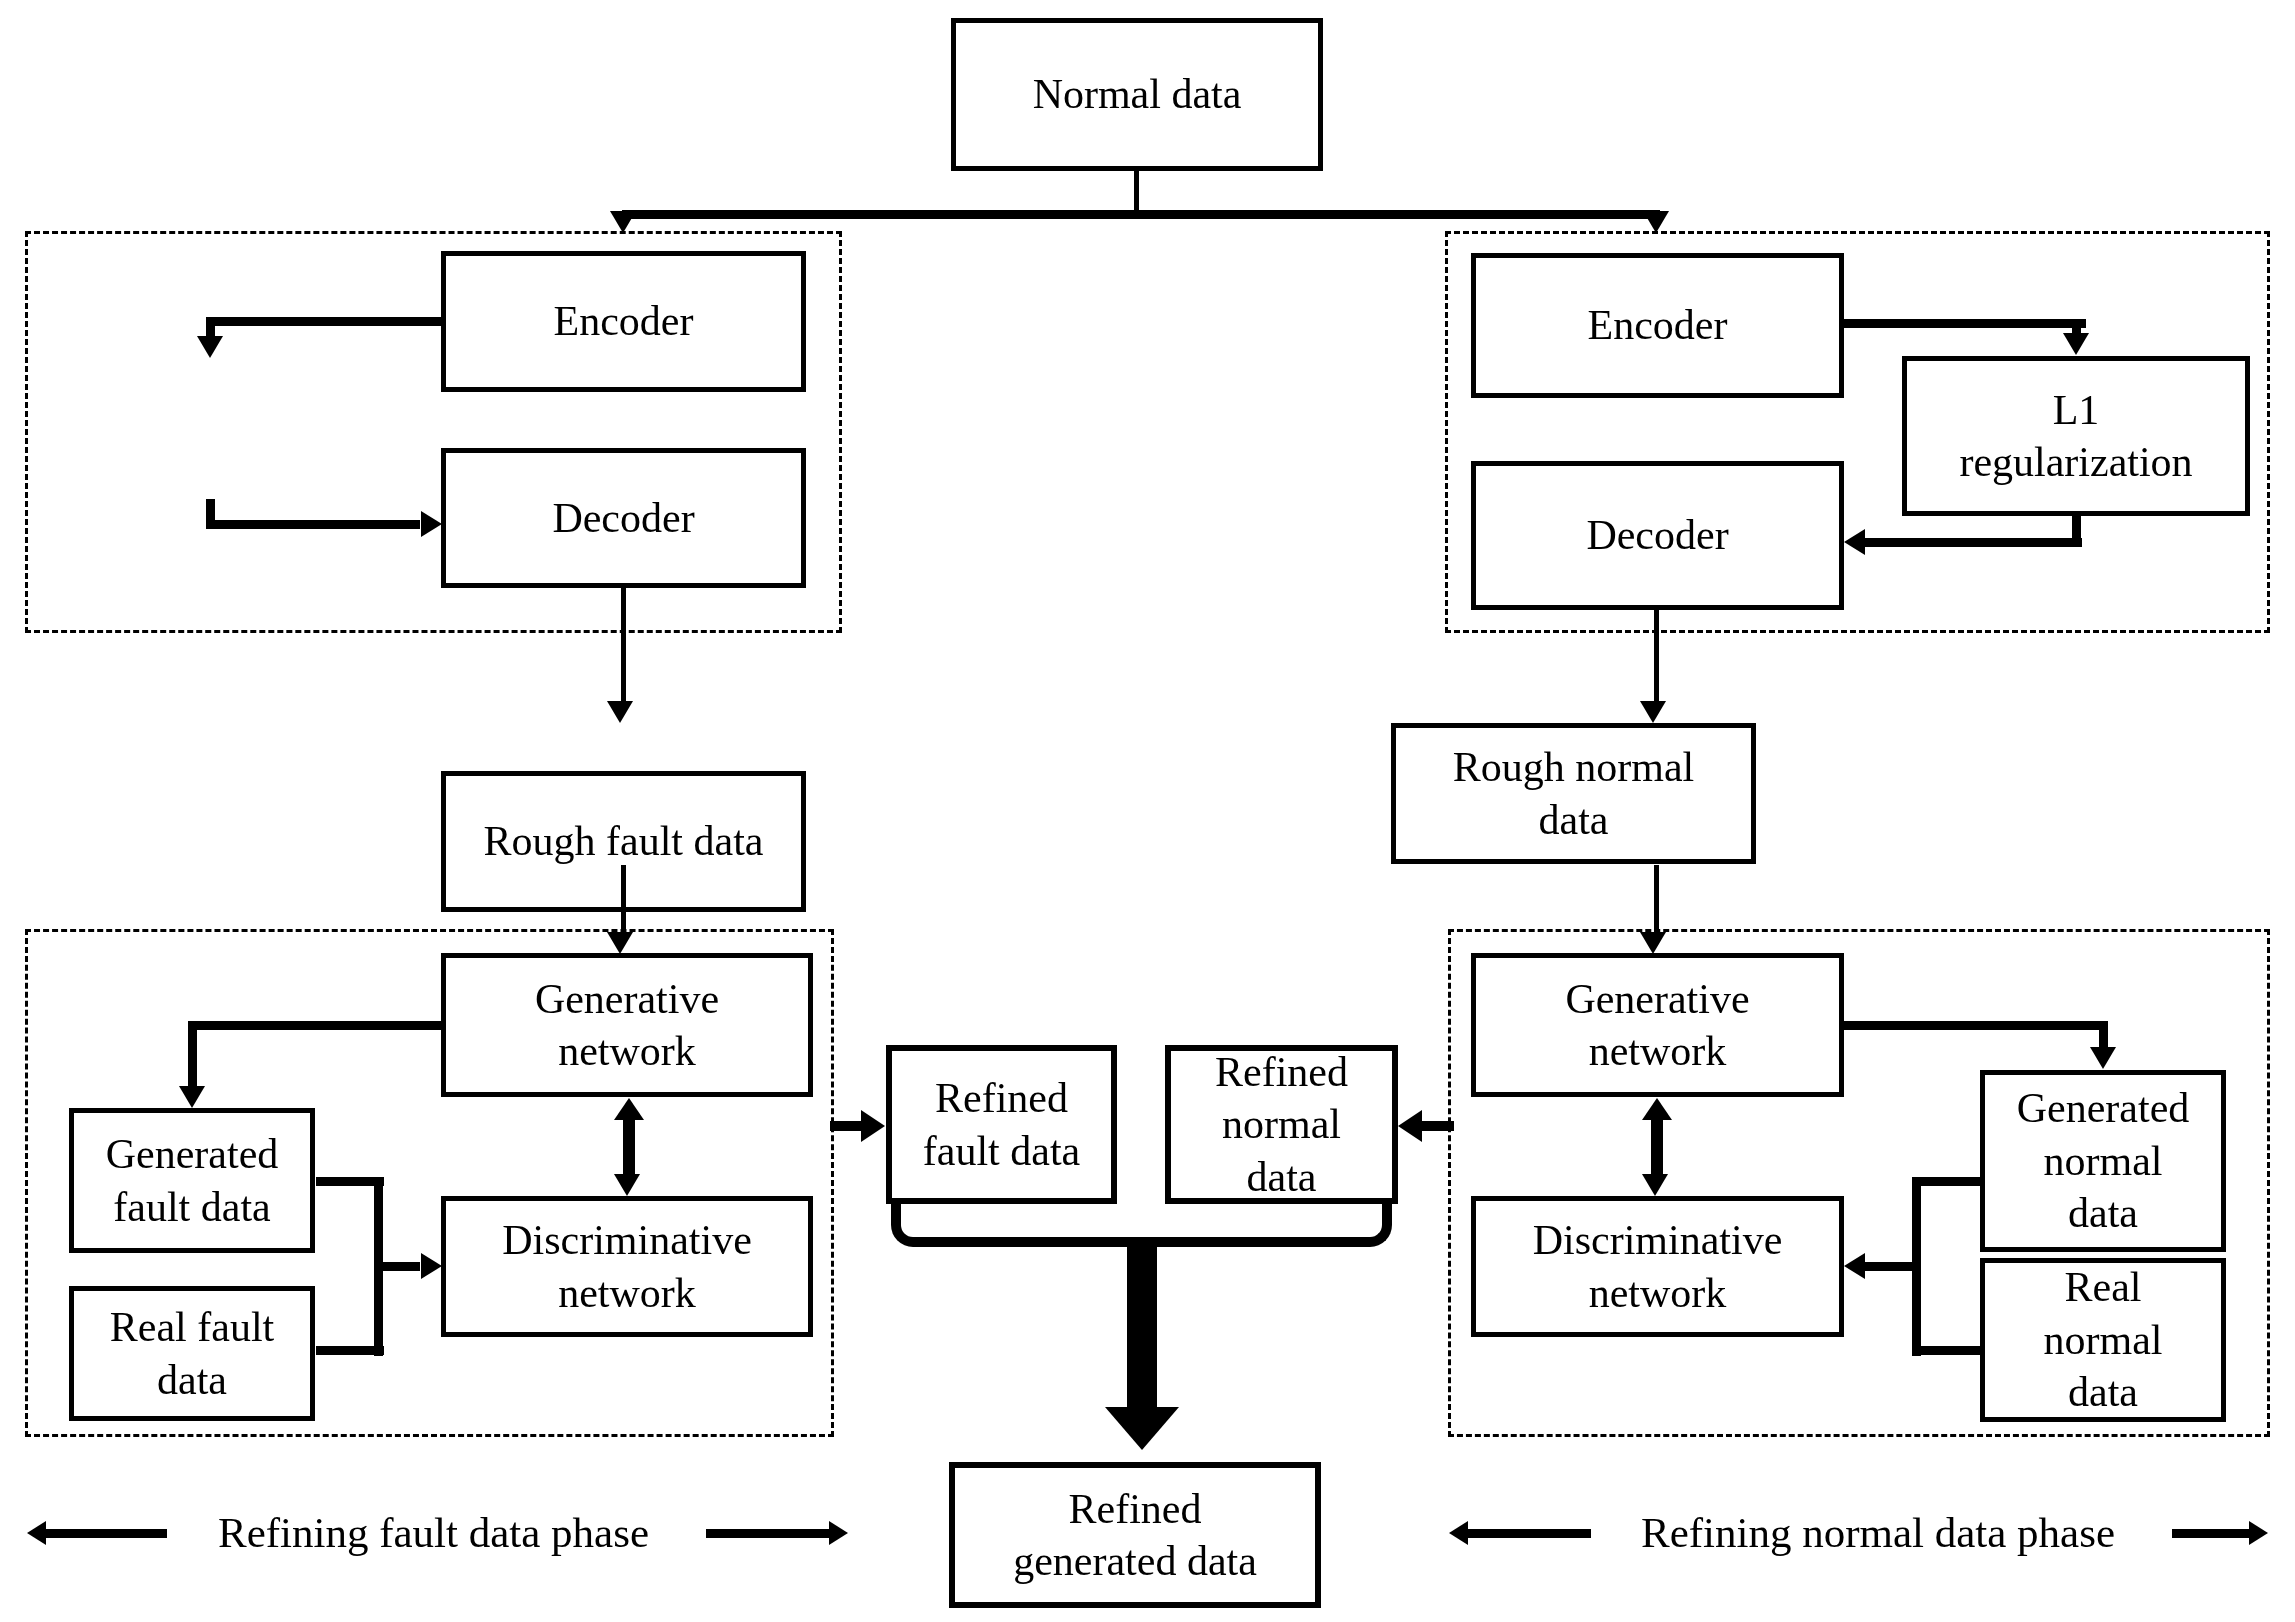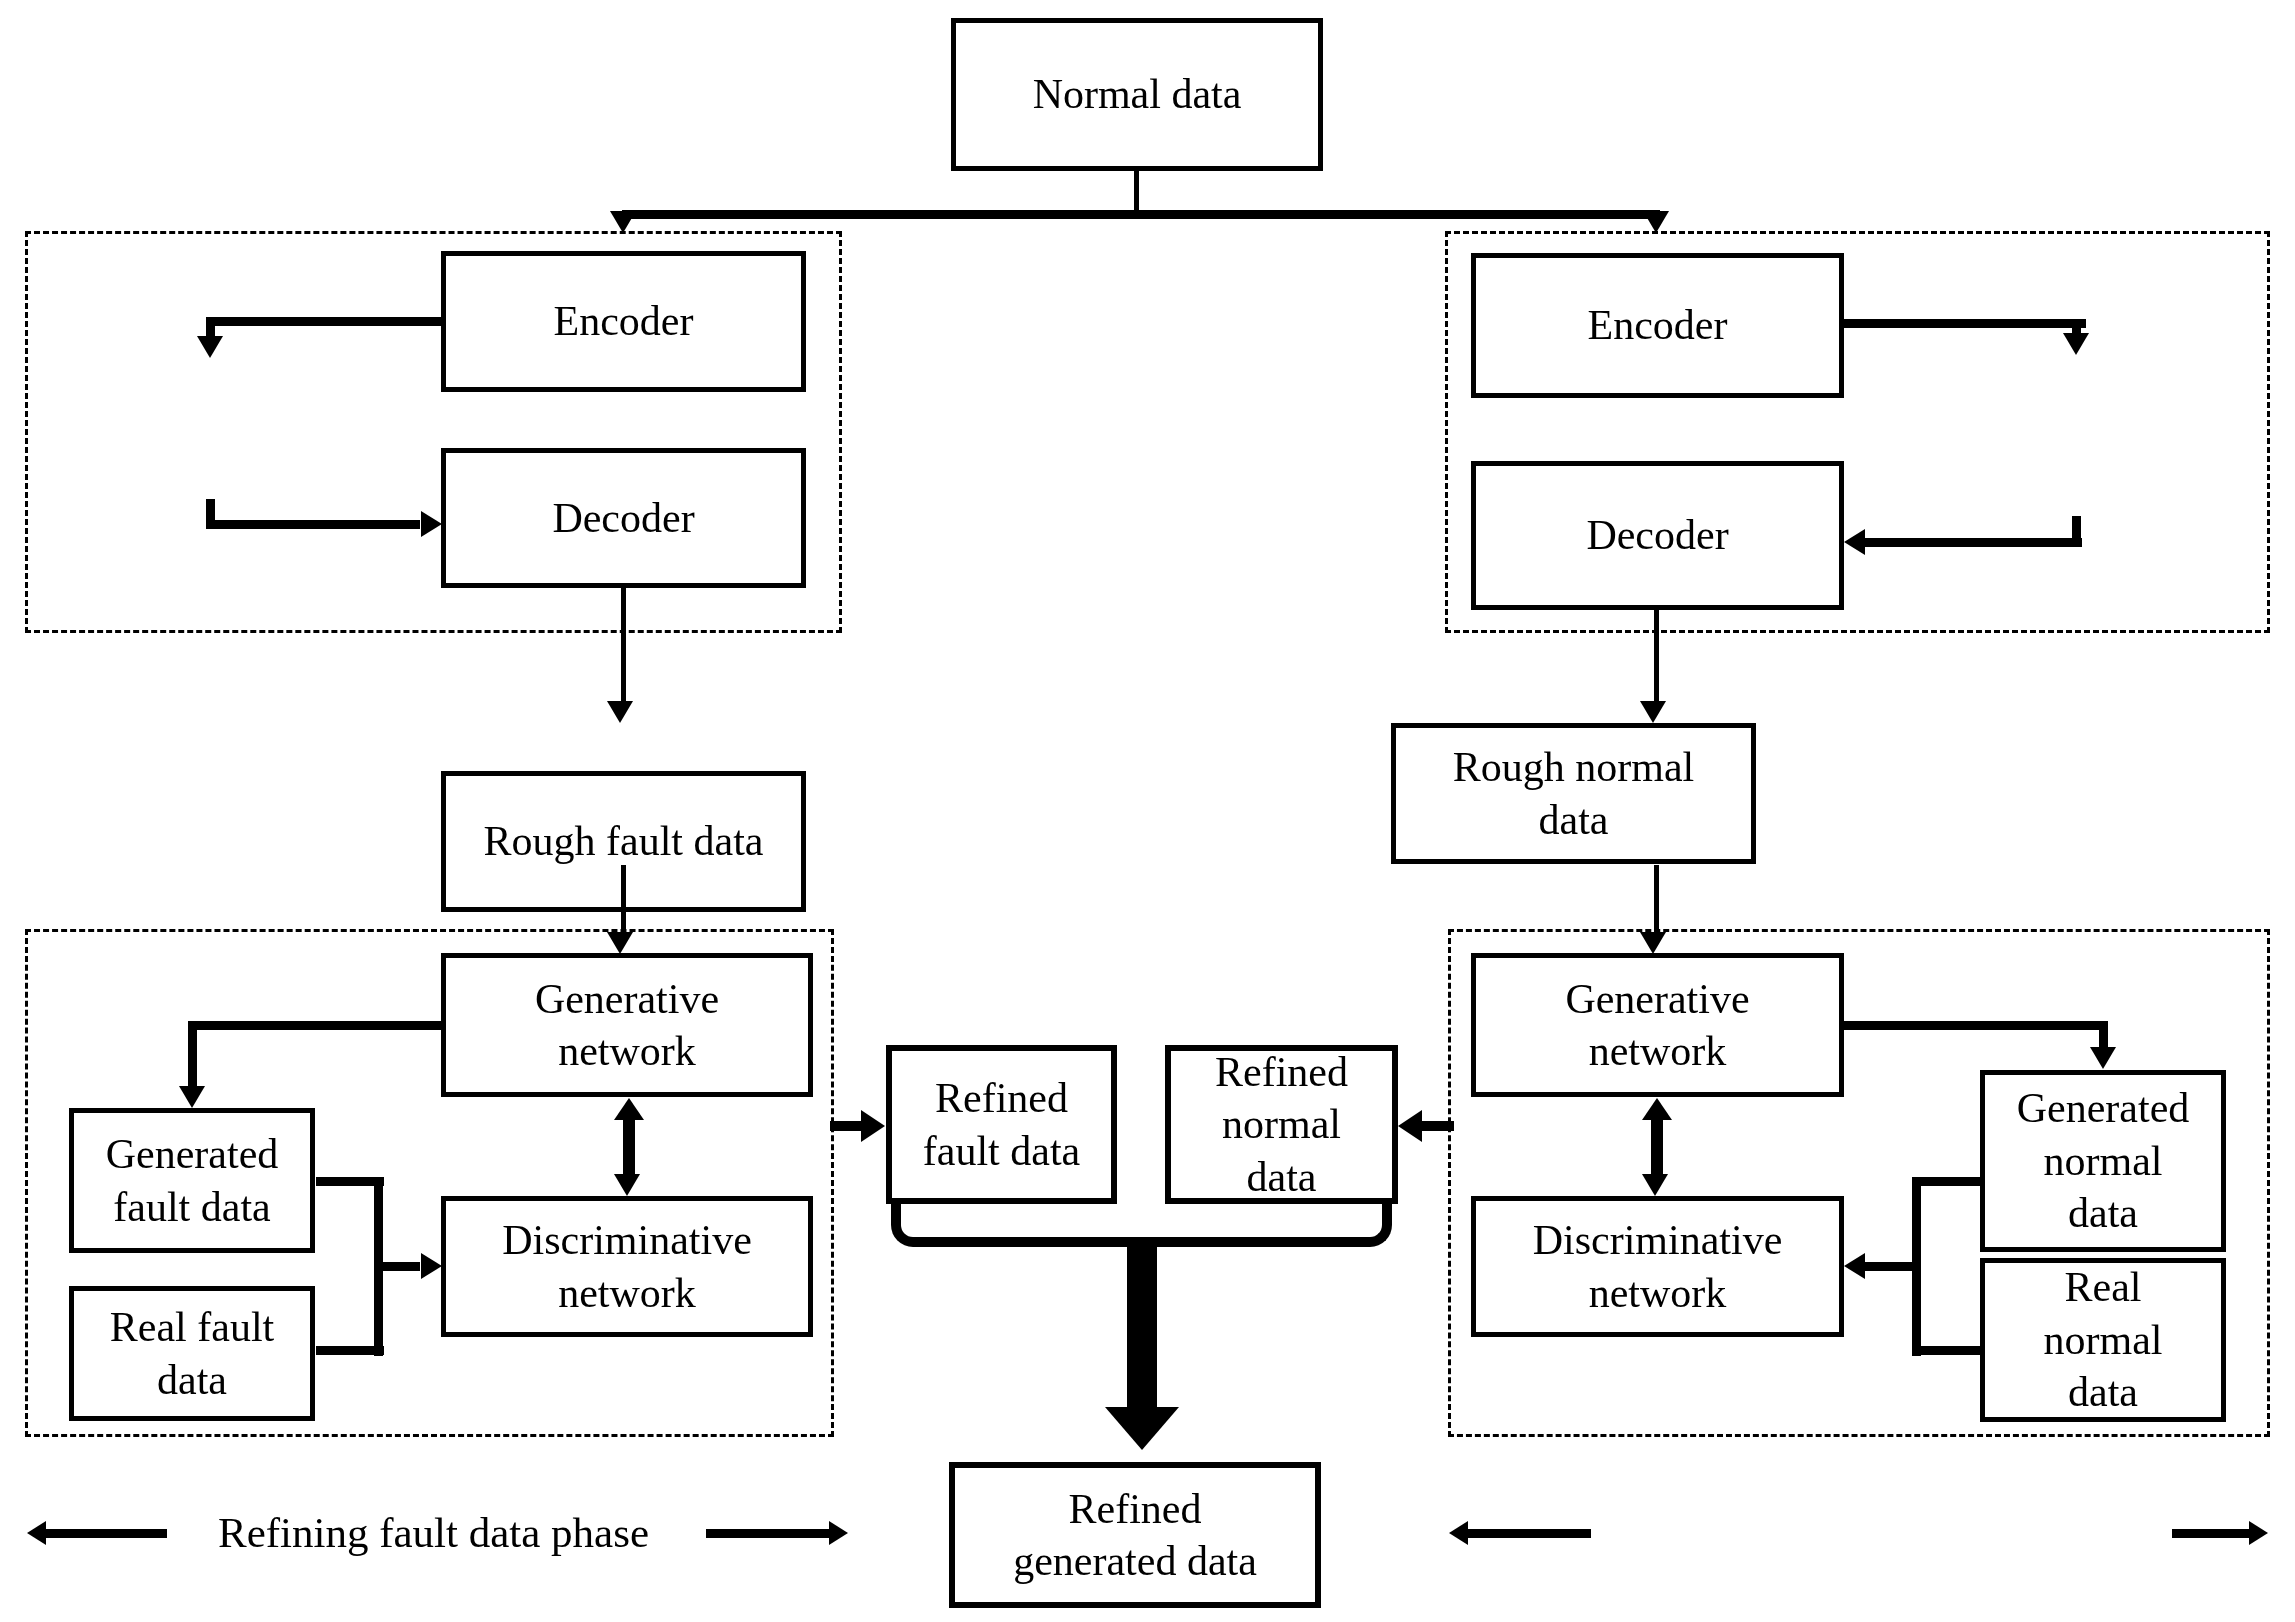--- a/index.html
+++ b/index.html
@@ -85,20 +85,22 @@
   <div class="tri fatleft" style="left:1398px;top:1110px;"></div>
 
   <div class="bracket" style="left:891px;top:1204px;width:501px;height:43px;"></div>
   <div class="vline" style="left:1127px;top:1246px;width:30px;height:162px;"></div>
   <div class="tri bigdown" style="left:1105px;top:1407px;"></div>
   <div class="box thick" style="left:949px;top:1462px;width:372px;height:146px;">Refined
 generated data</div>
 
   <div class="dashed" style="left:1445px;top:231px;width:825px;height:402px;"></div>
   <div class="box" style="left:1471px;top:253px;width:373px;height:145px;">Encoder</div>
+  <div class="box" style="left:1902px;top:356px;width:348px;height:160px;">L1
+regularization</div>
   <div class="box" style="left:1471px;top:461px;width:373px;height:149px;">Decoder</div>
   <div class="hline" style="left:1844px;top:319px;width:242px;height:9px;"></div>
   <div class="vline" style="left:2072px;top:319px;width:9px;height:18px;"></div>
   <div class="tri down" style="left:2063px;top:333px;"></div>
   <div class="vline" style="left:2072px;top:516px;width:9px;height:31px;"></div>
   <div class="hline" style="left:1865px;top:538px;width:217px;height:9px;"></div>
   <div class="tri left" style="left:1844px;top:529px;"></div>
 
   <div class="vline" style="left:1654px;top:610px;width:5.2px;height:92px;"></div>
   <div class="tri down" style="left:1640px;top:701px;"></div>
@@ -129,19 +131,20 @@
   <div class="vline" style="left:1912px;top:1177px;width:9px;height:179px;"></div>
   <div class="hline" style="left:1865px;top:1262px;width:48px;height:9px;"></div>
   <div class="tri left" style="left:1844px;top:1253px;"></div>
 
   <div class="phase" style="left:188px;top:1508px;width:491px;">Refining fault data phase</div>
   <div class="hline" style="left:43px;top:1529px;width:124px;height:9px;"></div>
   <div class="tri lableft" style="left:27px;top:1521px;"></div>
   <div class="hline" style="left:706px;top:1529px;width:124px;height:9px;"></div>
   <div class="tri labright" style="left:829px;top:1521px;"></div>
 
+  <div class="phase" style="left:1608px;top:1508px;width:540px;">Refining normal data phase</div>
   <div class="hline" style="left:1466px;top:1529px;width:125px;height:9px;"></div>
   <div class="tri lableft" style="left:1449px;top:1521px;"></div>
   <div class="hline" style="left:2172px;top:1529px;width:77px;height:9px;"></div>
   <div class="tri labright" style="left:2249px;top:1521px;"></div>
 
 </div>
 
 
 </body></html>

